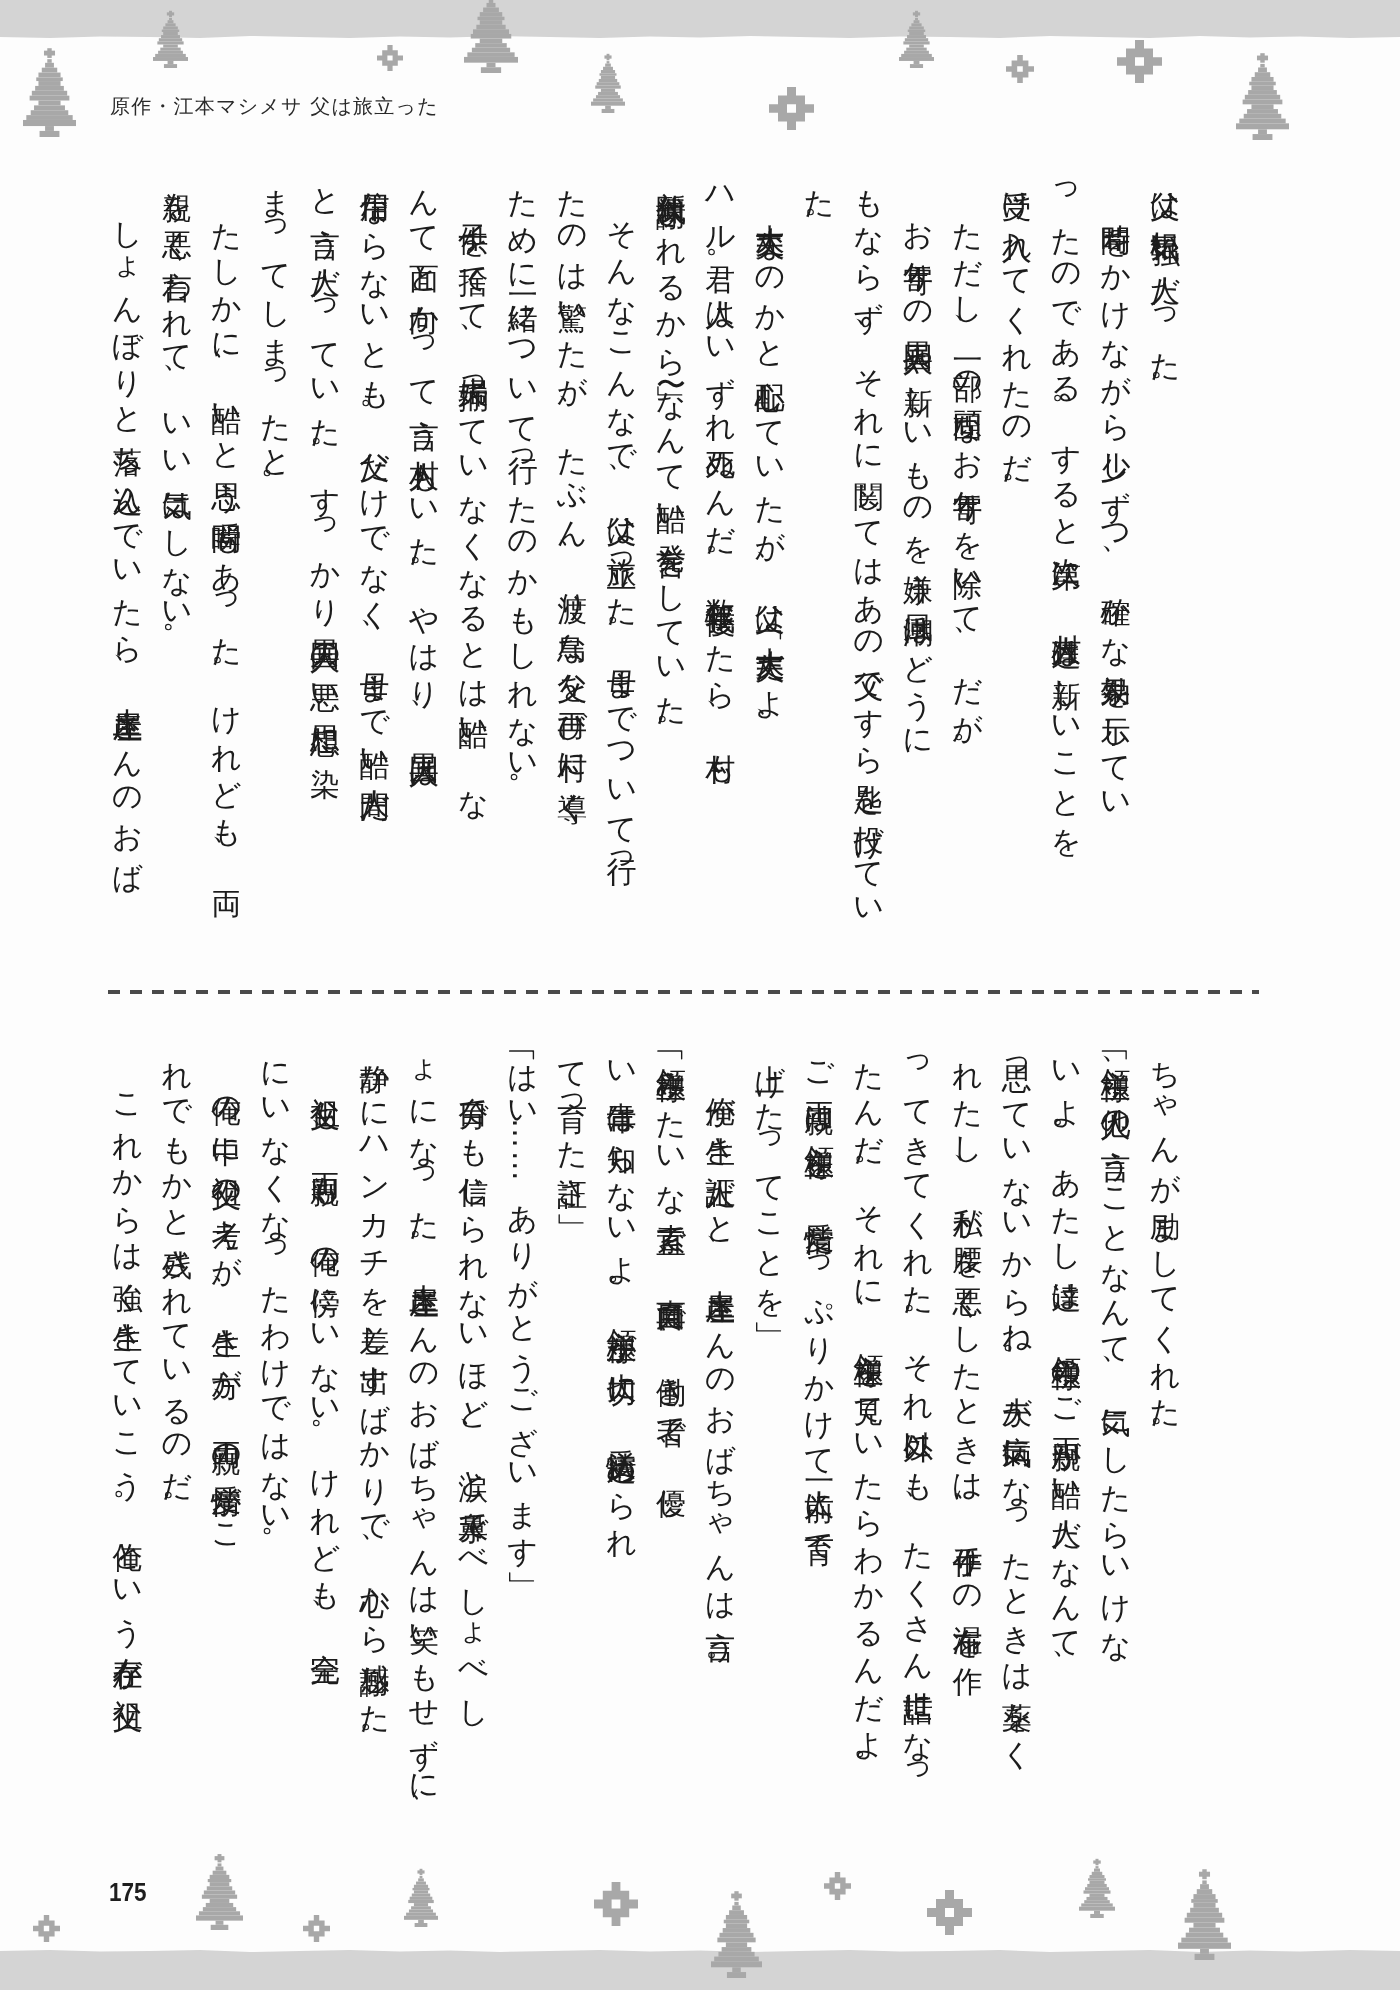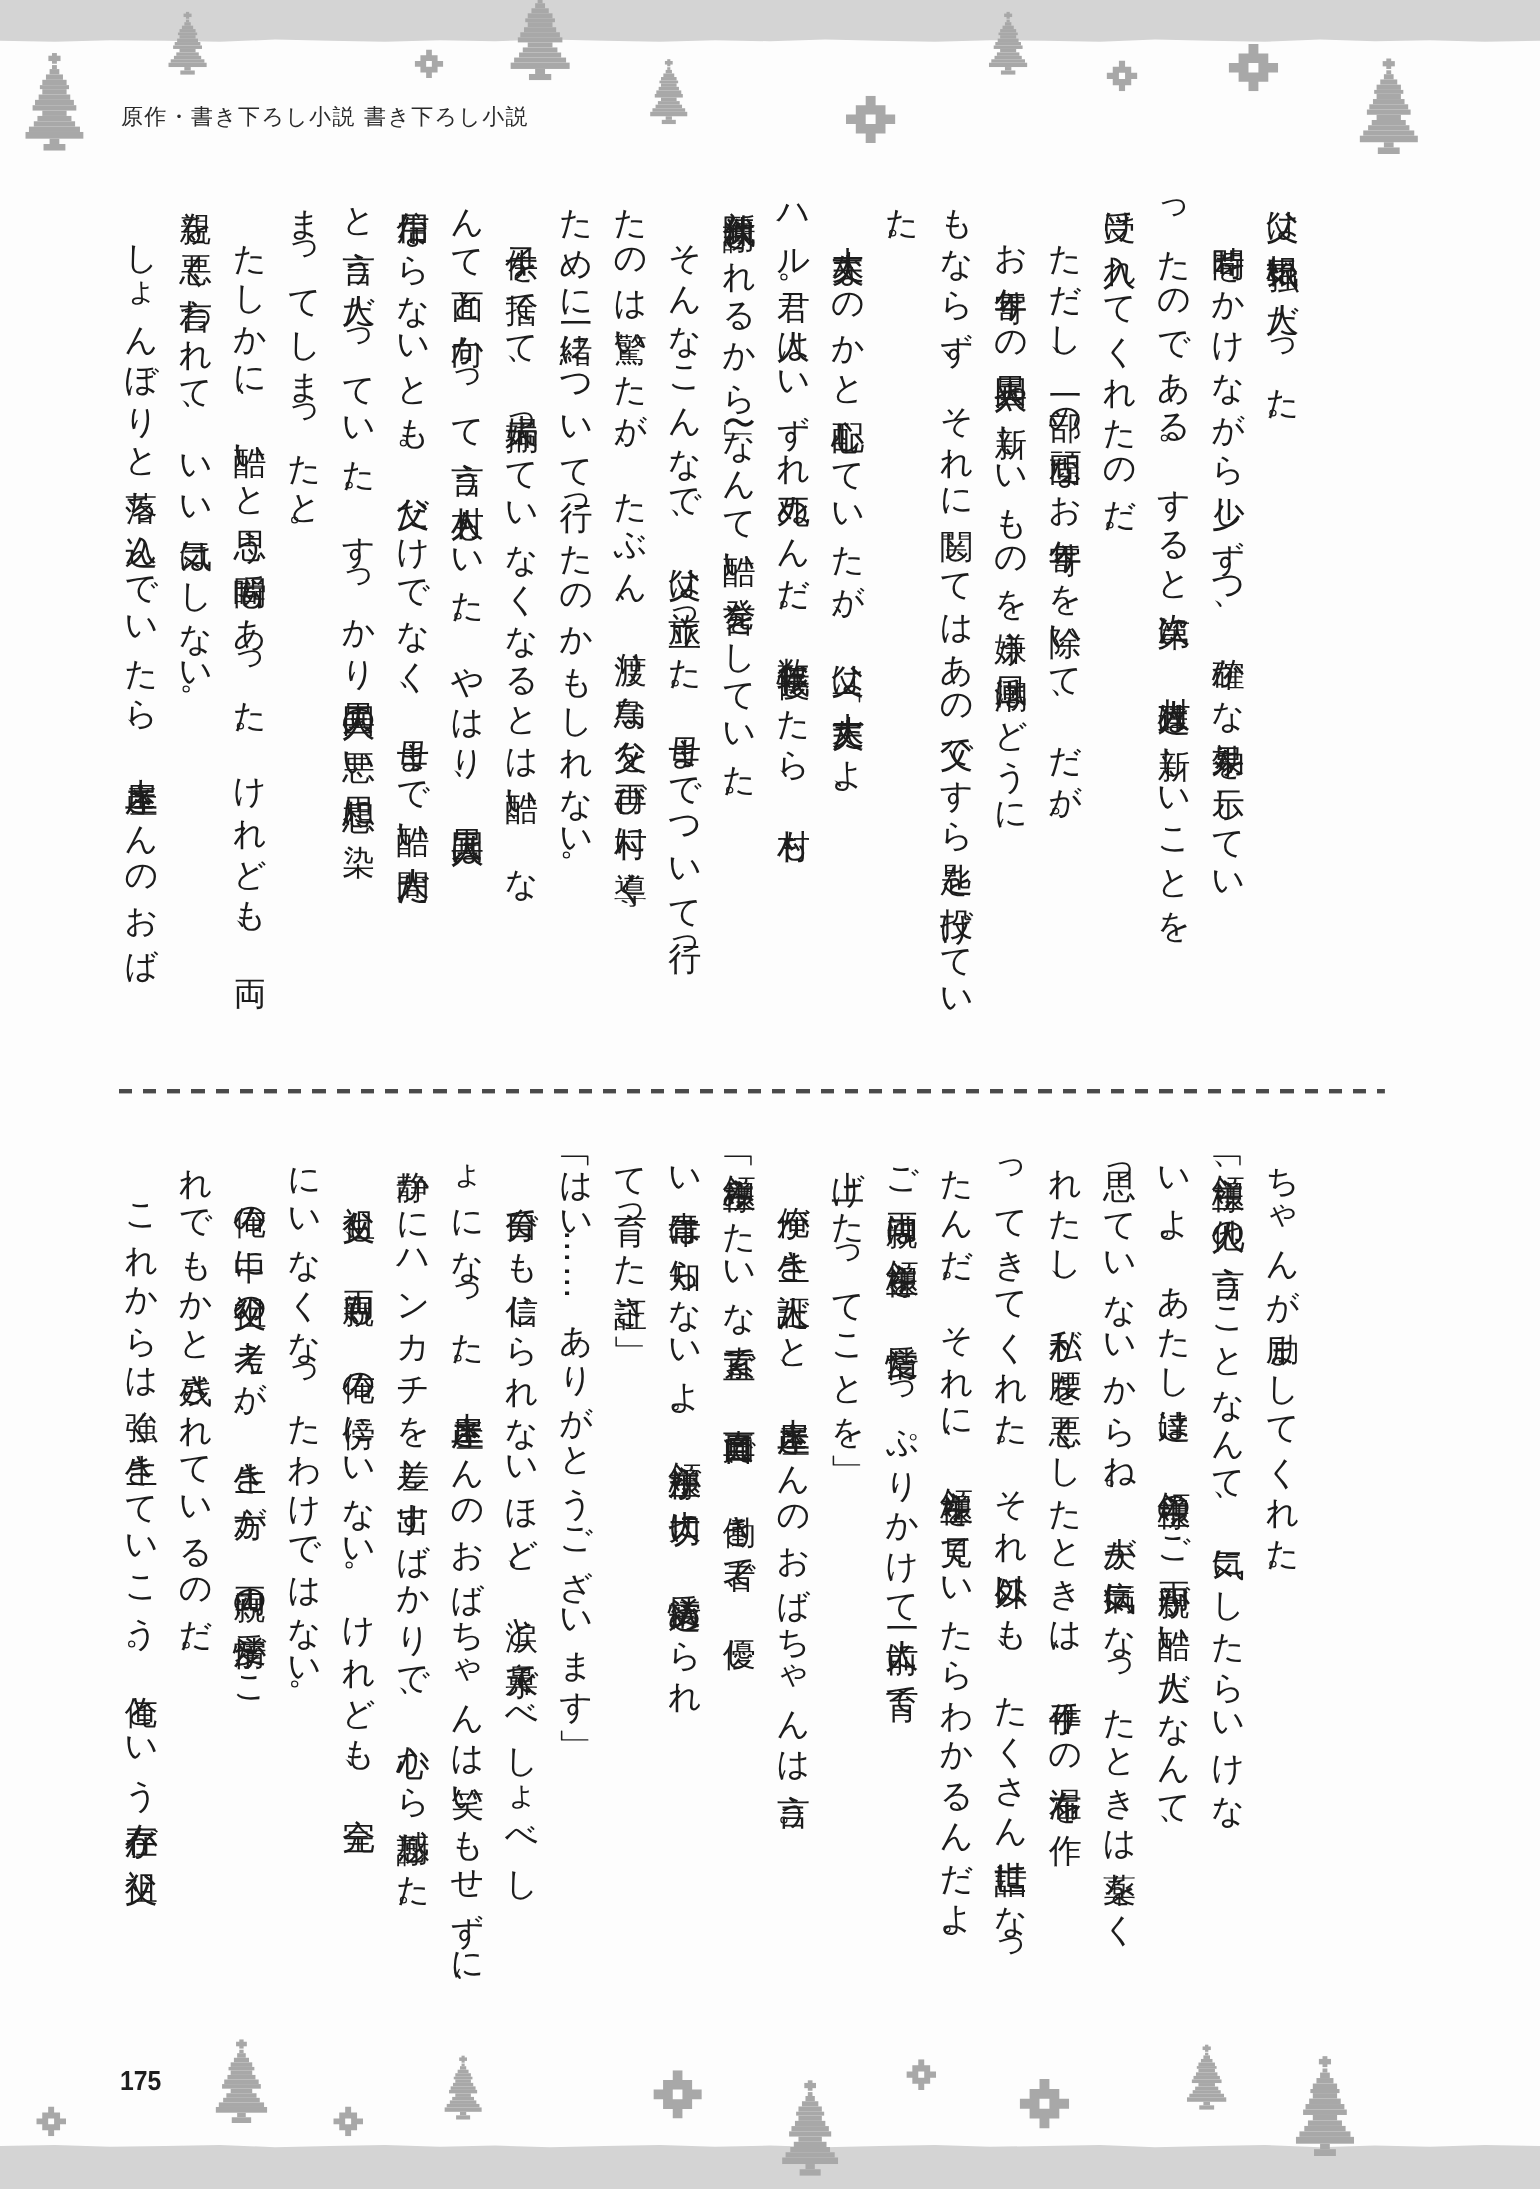--- a/index.html
+++ b/index.html
@@ -173,21 +173,21 @@
 <svg class="orn" style="left:927px;top:1890px;width:45px;height:45px">
     <use href="#flake" width="100%" height="100%"></use>
   </svg>
 <svg class="orn" style="left:1079px;top:1858px;width:36px;height:60px">
     <use href="#tree" width="100%" height="100%"></use>
   </svg>
 <svg class="orn" style="left:1178px;top:1868px;width:53px;height:92px">
     <use href="#tree" width="100%" height="100%"></use>
   </svg>
 
-<div class="running-header">原作・書き下ろし小説 書き下ろし小説</div>
+<div class="running-header">原作・江本マシメサ 父は旅立った</div>
 
 <div class="text-block top">
   <div class="col">父は根気強い人だった。</div>
   <div class="col">　時間をかけながら少しずつ、確かな効果を示してい</div>
   <div class="col">ったのである。すると次第に、村人達は新しいことを</div>
   <div class="col">受け入れてくれたのだ。</div>
   <div class="col">　ただし、一部の頑固なお年寄りを除いて、だが。</div>
   <div class="col">　お年寄りの異国人や新しいものを嫌う風潮はどうに</div>
   <div class="col">もならず、それに関してはあの父ですら匙を投げてい</div>
   <div class="col">た。</div>

